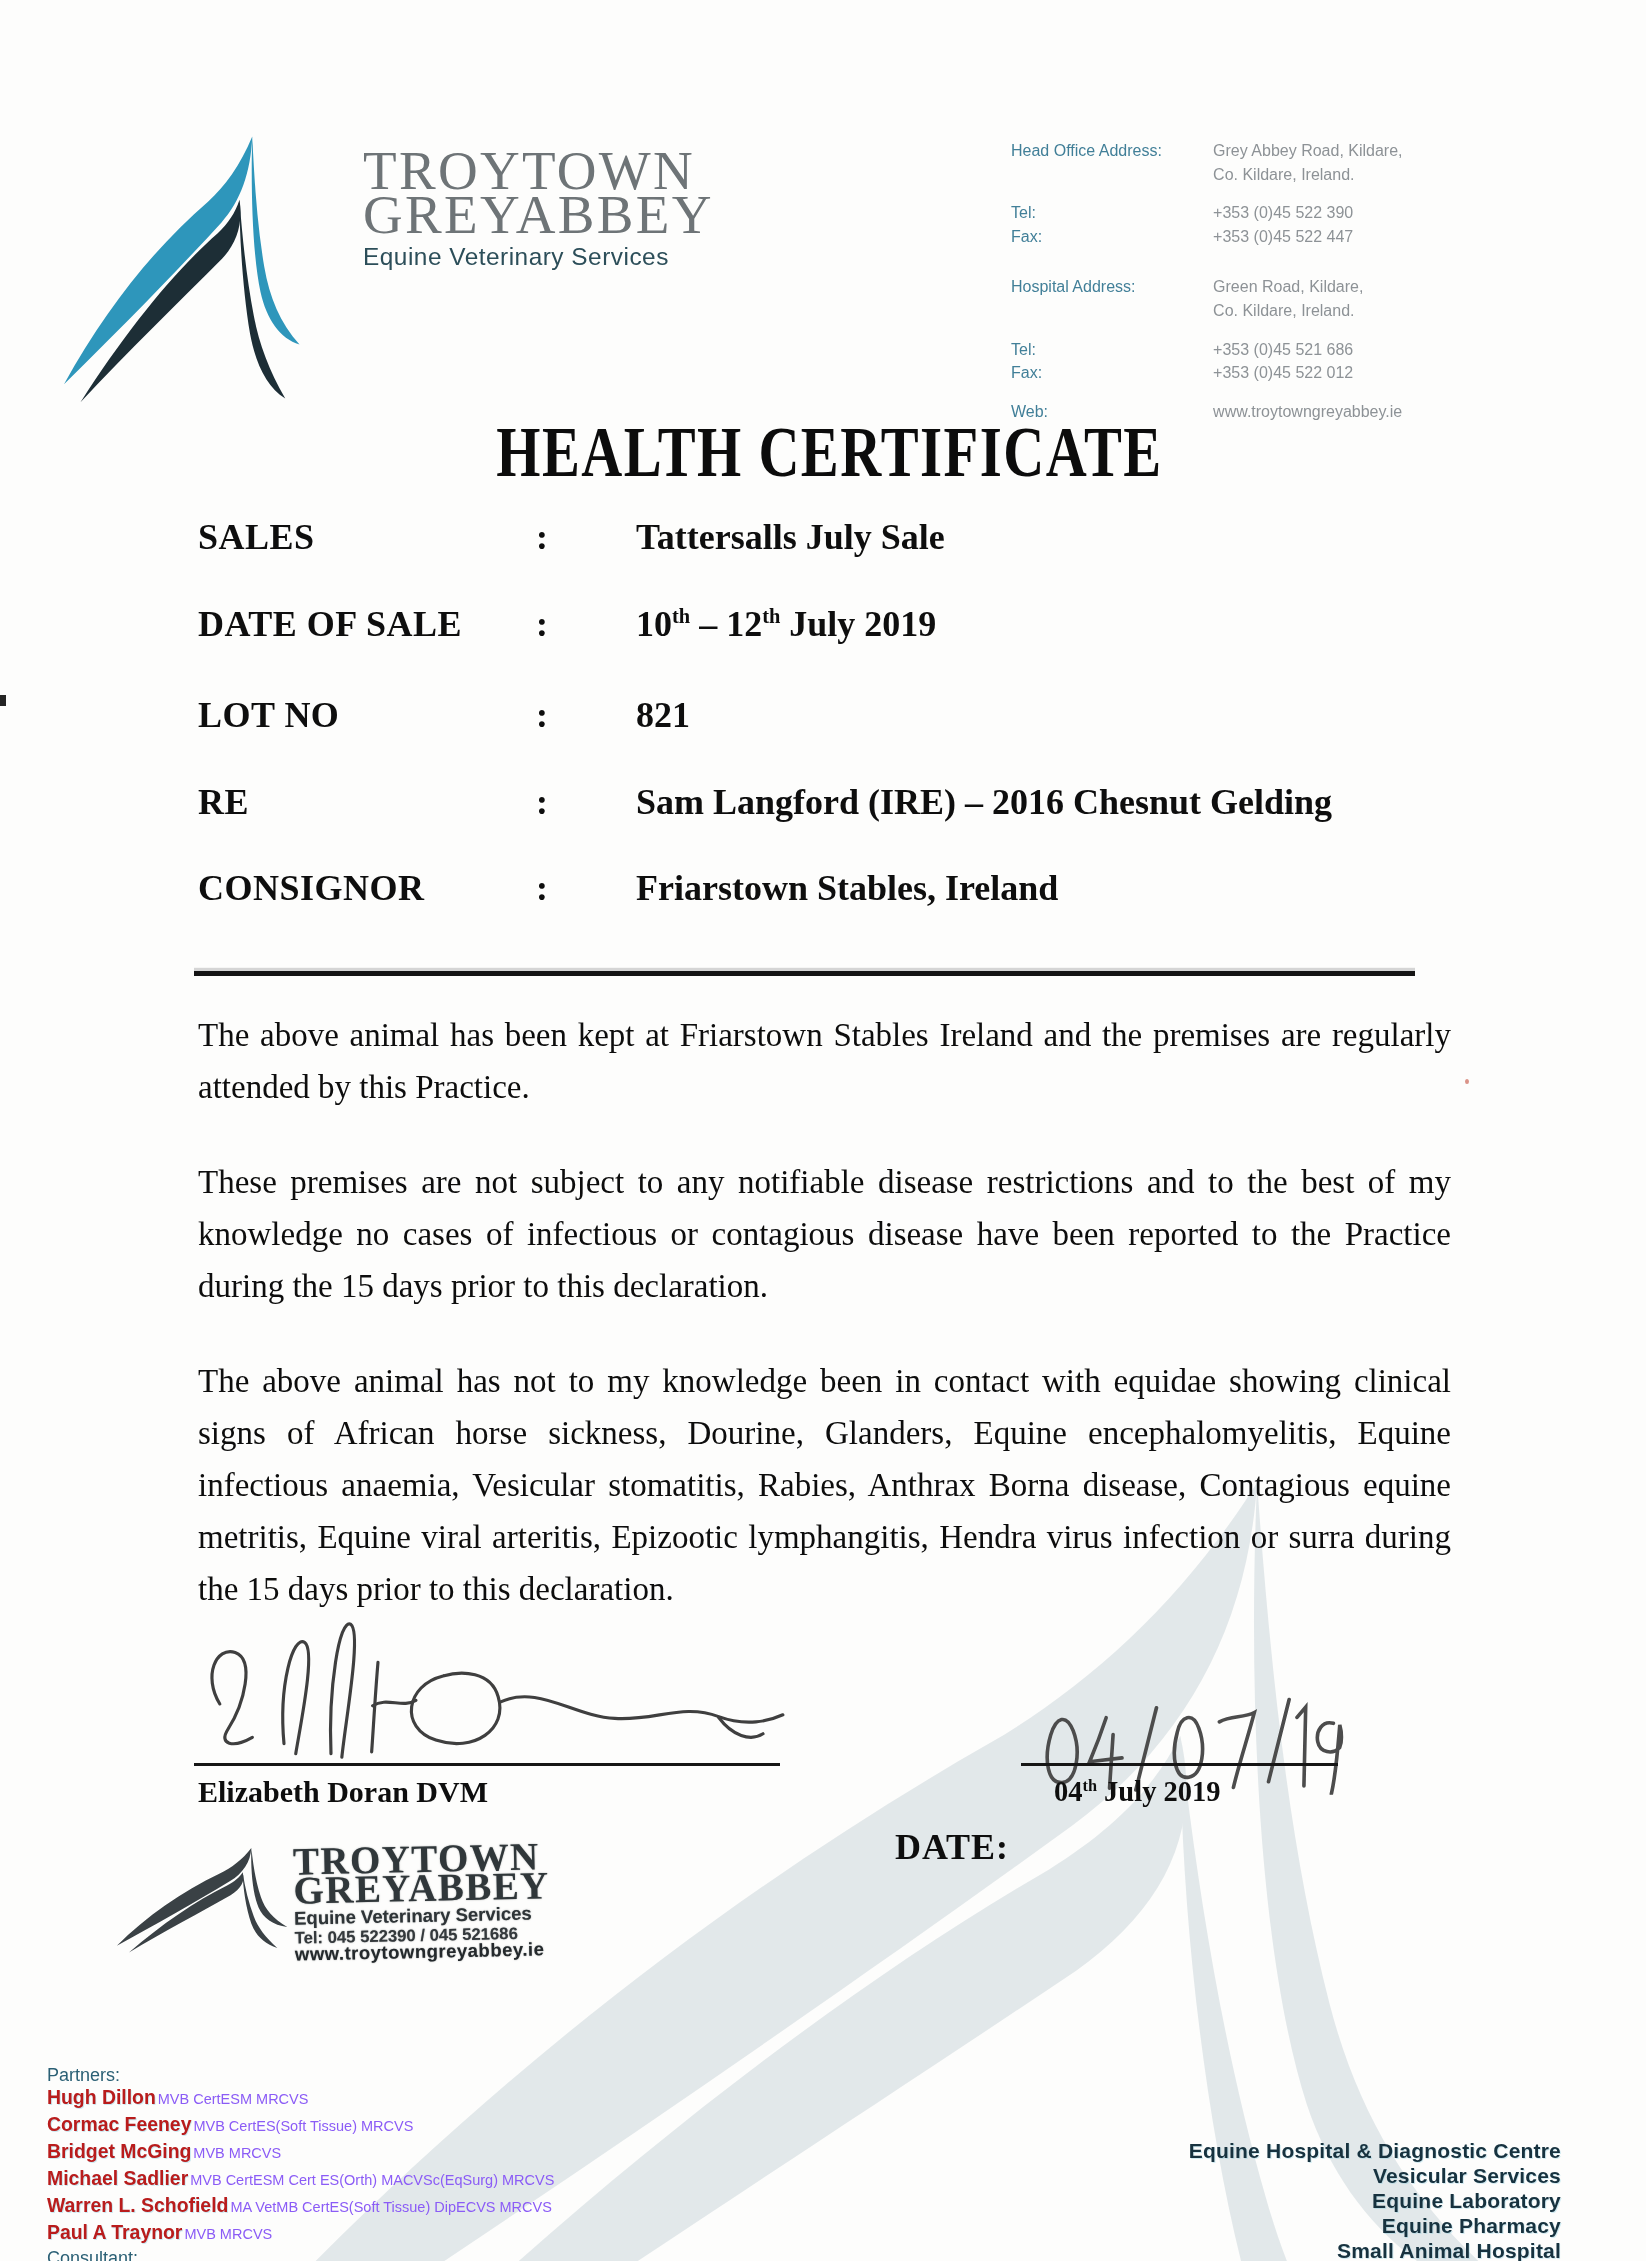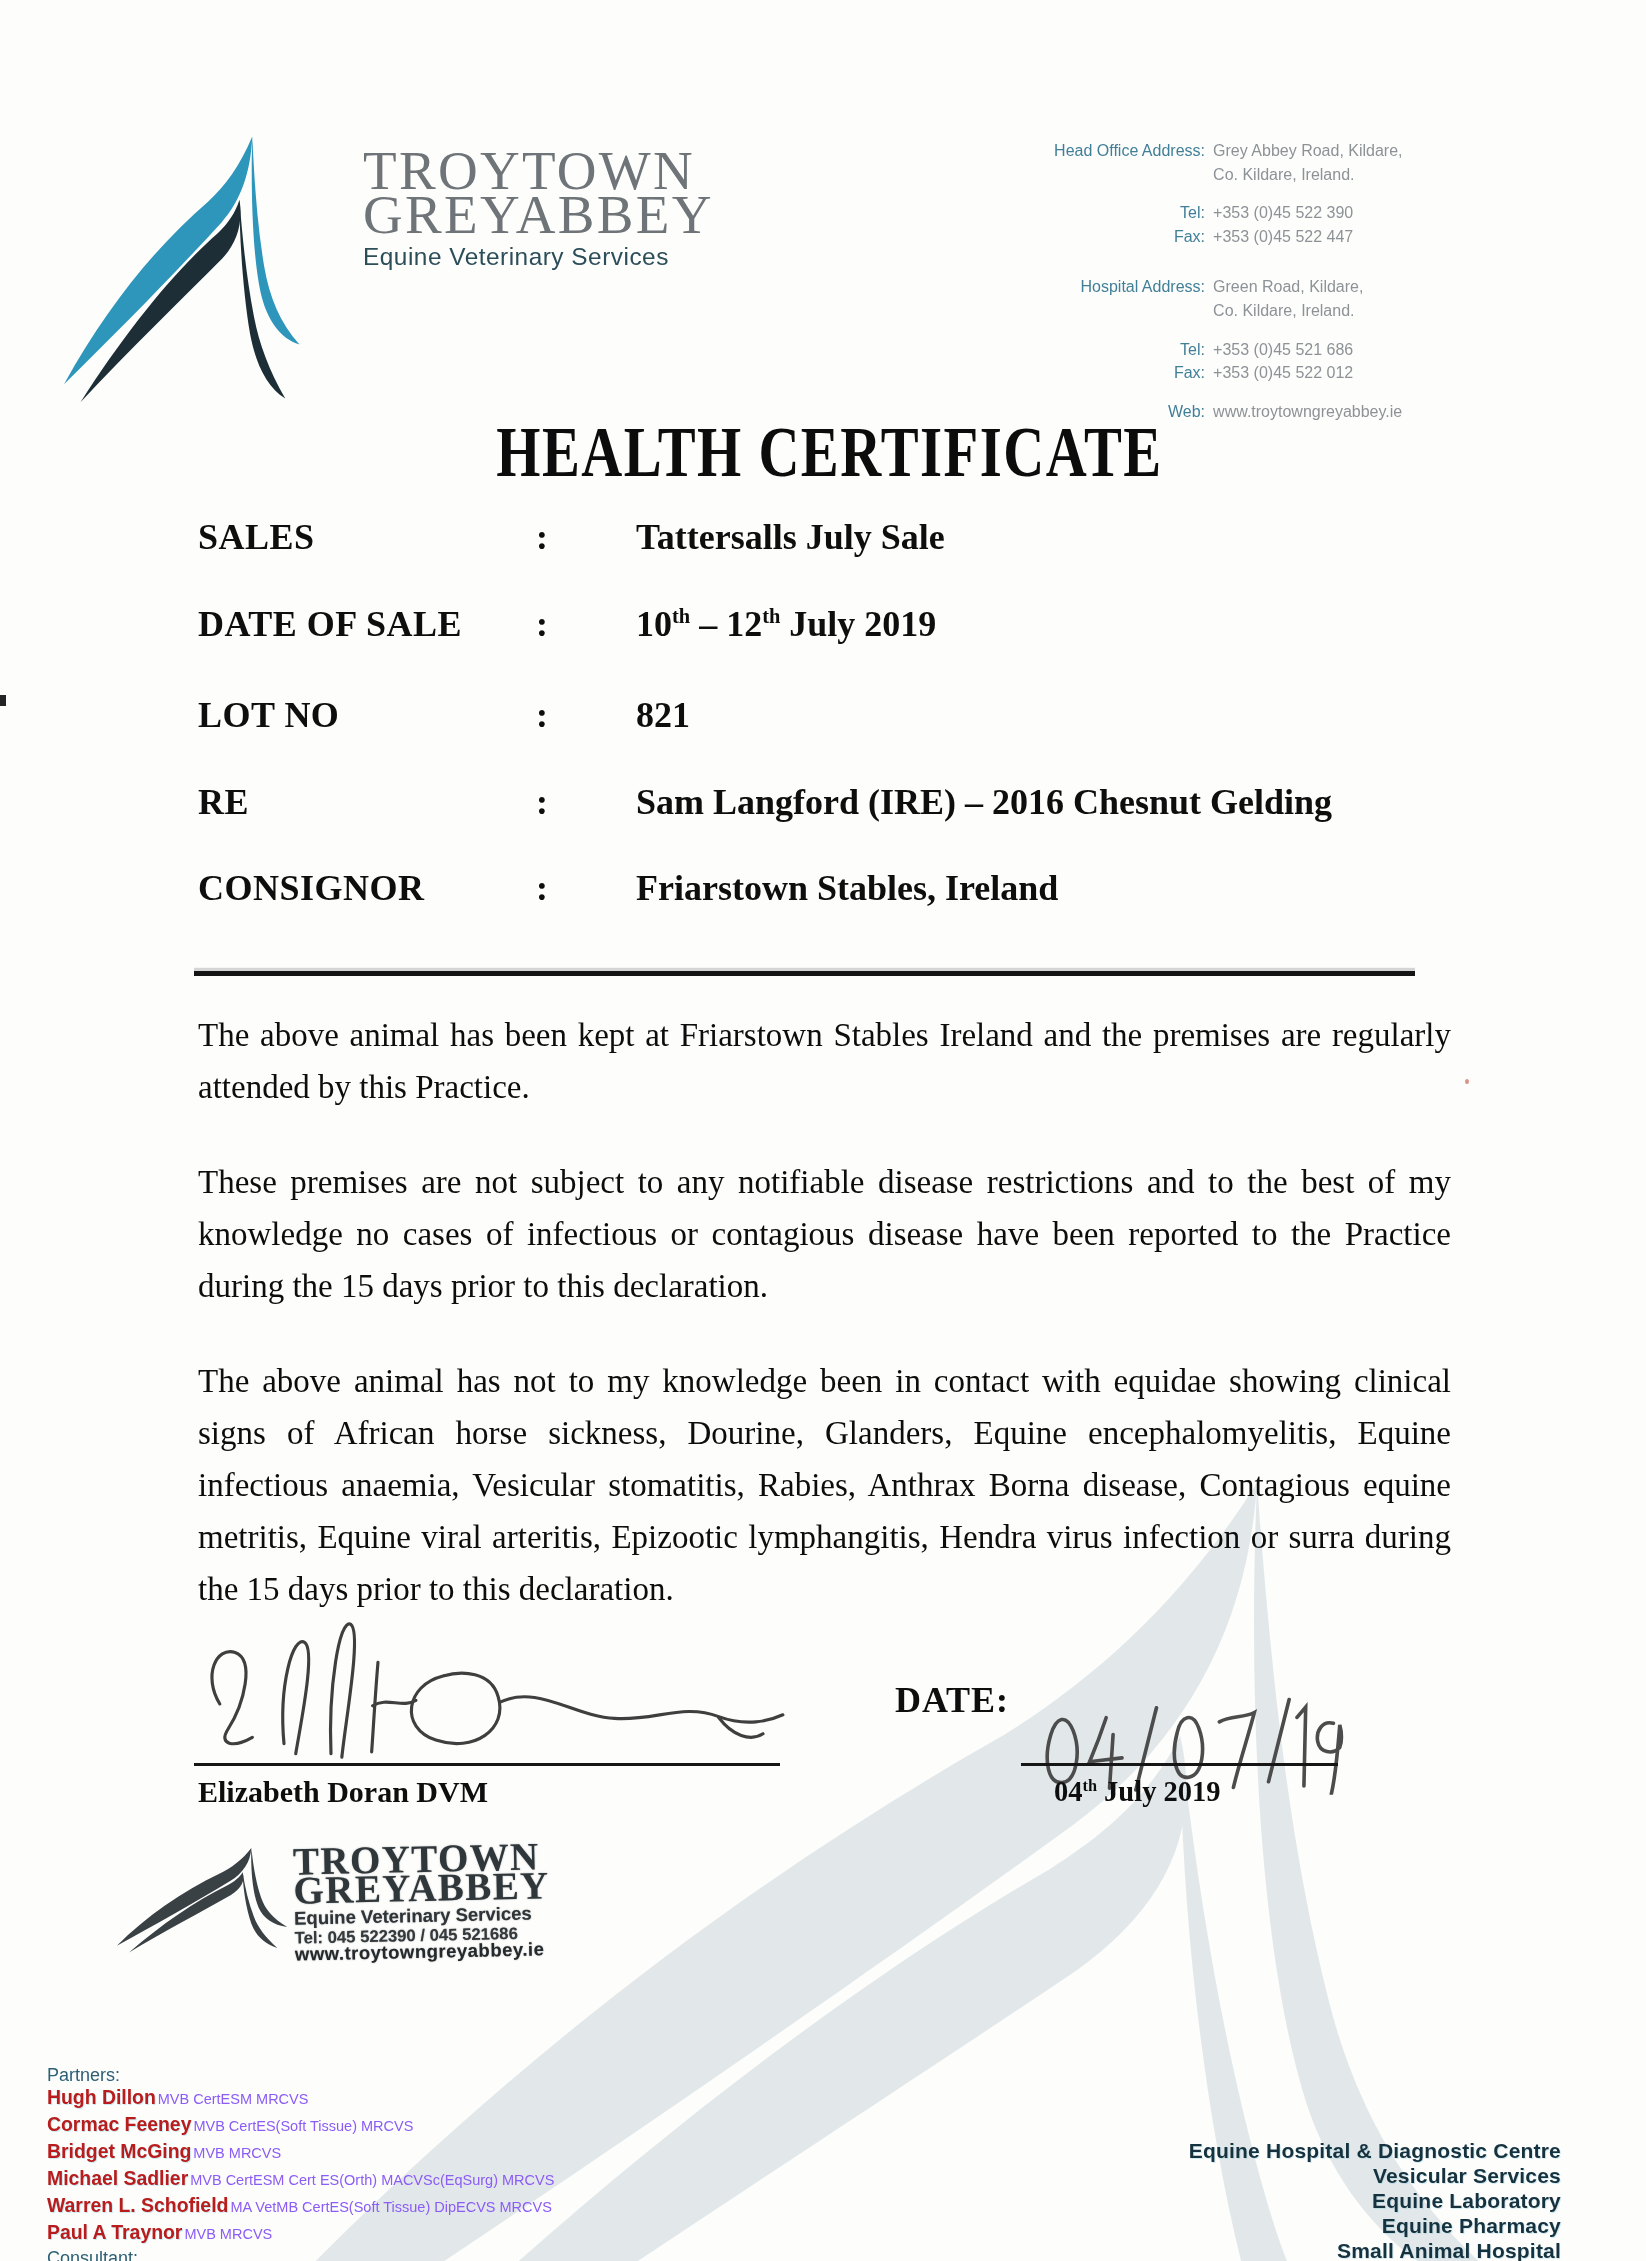--- a/index.html
+++ b/index.html
@@ -6,21 +6,21 @@
   #page{position:relative;width:1647px;height:2261px;background:#fdfdfc;overflow:hidden;
         font-family:"Liberation Serif",serif;color:#111;}
   .abs{position:absolute;}
   
   .logo-line{font-family:"Liberation Serif",serif;font-size:55px;line-height:44px;
              color:#6e7477;letter-spacing:2.3px;font-weight:400;}
   .logo-sub{font-family:"Liberation Sans",sans-serif;font-size:24.4px;color:#2c4e59;
             letter-spacing:0.5px;margin-top:6.3px;font-weight:400;}
   .contact{font-family:"Liberation Sans",sans-serif;font-size:16px;line-height:23.5px;}
   .crow{display:flex;}
-  .clbl{width:194px;text-align:right;color:#417f98;flex:0 0 auto;}
+  .clbl{width:194px;text-align:left;color:#417f98;flex:0 0 auto;}
   .cval{padding-left:8.1px;color:#8d9296;white-space:nowrap;}
   .cgroup{margin-bottom:15.4px;}
   .cgroup.big-gap{margin-bottom:27px;}
   
   .title-wrap{left:0;right:25px;top:412px;text-align:center;padding-left:36px;}
   .title-text{display:inline-block;font-size:71px;font-weight:bold;letter-spacing:1.8px;
               transform:scaleX(.8);transform-origin:center;white-space:nowrap;color:#0c0c0c;}
   
   .frow{left:198px;width:1334px;font-size:36px;font-weight:bold;white-space:nowrap;color:#0e0e0e;}
   .flabel{display:inline-block;width:338px;letter-spacing:0.5px;}
@@ -177,21 +177,21 @@
       <path d="M404,216 C436,196 470,222 500,204"></path>
       <path d="M416,120 C410,190 406,262 402,318"></path>
       <path d="M560,150 C478,170 462,264 544,292 C628,320 704,268 682,196 C666,140 602,138 560,150"></path>
       <path d="M686,208 C770,168 850,240 940,244 C1030,250 1090,210 1170,240 C1230,262 1282,250 1312,236"></path>
       <path d="M1170,242 C1200,282 1240,296 1268,278"></path>
     </g>
   </svg>
   <div class="abs sig-line" style="left:194px;top:1763px;width:586px;"></div>
   <div class="abs sig-name" style="left:198px;top:1775px;">Elizabeth Doran DVM</div>
 
-  <div class="abs date-label" style="left:895px;top:1679px;text-align:center;">DATE:</div>
+  <div class="abs date-label" style="left:895px;top:1826px;text-align:center;">DATE:</div>
   <svg class="abs" style="left:1023px;top:1687px;transform:rotate(-2deg);" width="321" height="113" viewBox="0 0 710 250" fill="none" aria-label="04/07/19">
     <g stroke="#4c4c4c" stroke-width="8" stroke-linecap="round" fill="none">
       <path d="M62,96 C44,150 52,204 84,202 C116,200 128,134 112,88 C98,50 76,56 62,96"></path>
       <path d="M186,62 C172,100 158,132 146,158 L218,152"></path>
       <path d="M200,100 L188,218"></path>
       <path d="M298,44 L246,224"></path>
       <path d="M342,100 C326,152 334,204 364,200 C396,196 404,134 390,92 C378,56 352,62 342,100"></path>
       <path d="M436,80 C462,66 490,74 514,62 C498,116 478,168 462,226"></path>
       <path d="M592,36 L540,216"></path>
       <path d="M608,76 L628,54 L618,228"></path>

